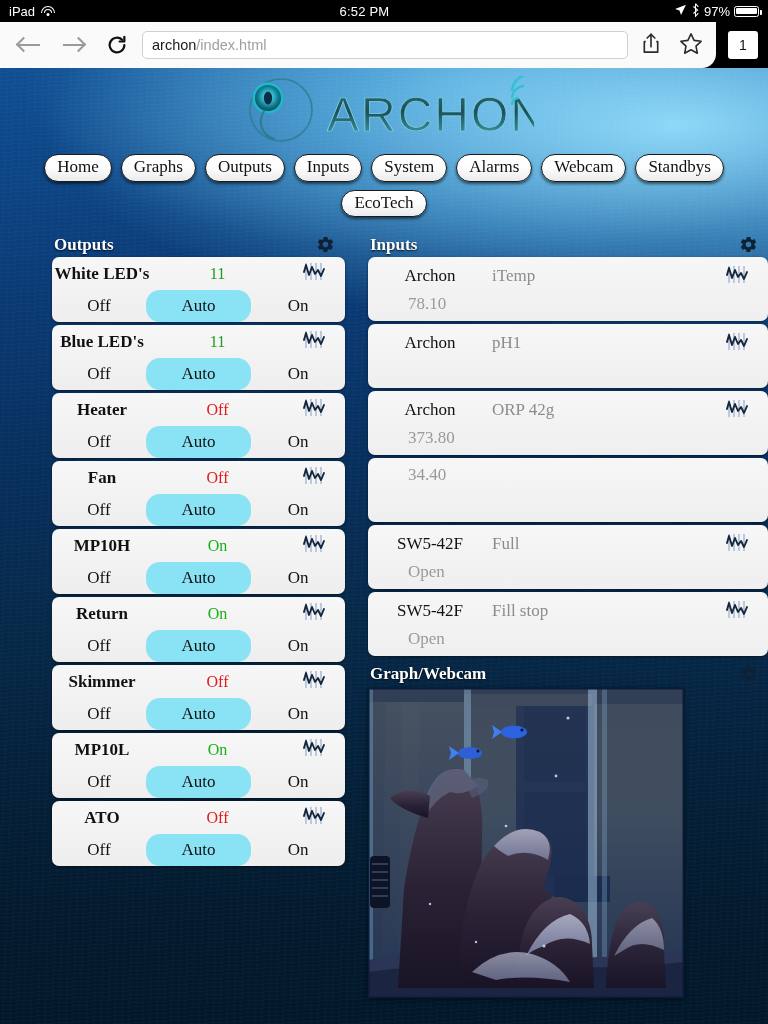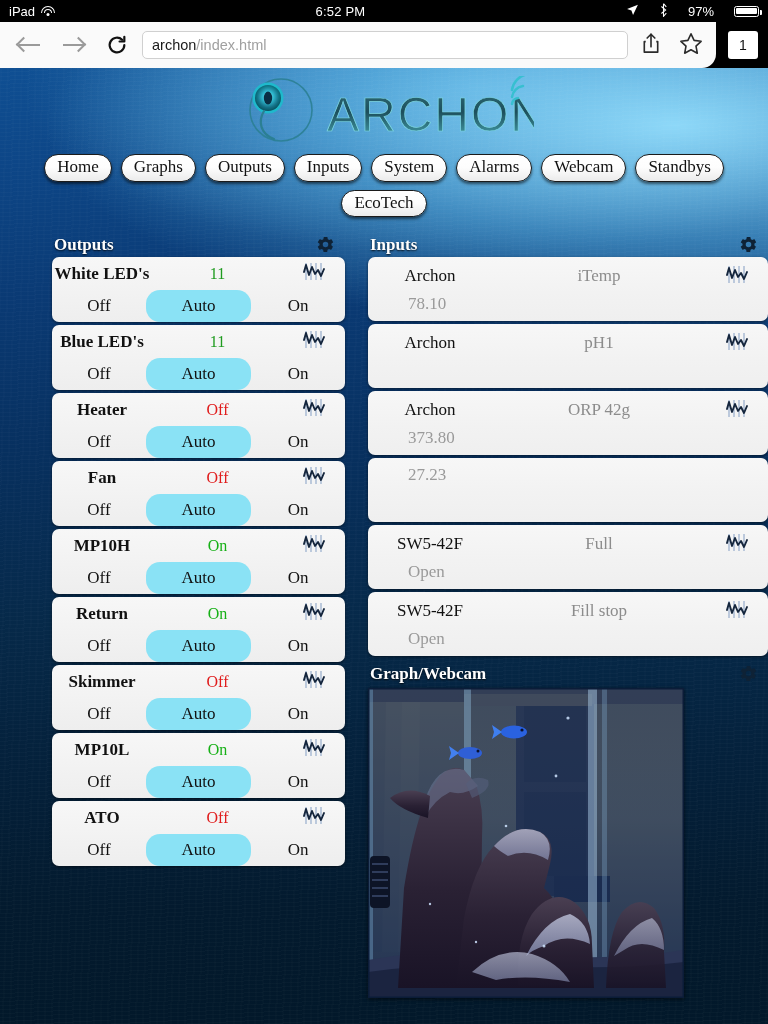--- a/index.html
+++ b/index.html
@@ -10,21 +10,21 @@
   }
 
   
   .statusbar{
     height:22px; width:768px; background:#000; color:#fff;
     display:flex; align-items:center; padding:0 9px;
     font-family:"Liberation Sans", sans-serif; font-size:13px;
   }
   .sb-left{ display:flex; align-items:center; gap:6px; }
   .sb-center{ flex:1; text-align:center; font-size:13px; letter-spacing:.2px; }
-  .sb-right{ display:flex; align-items:center; gap:20px; font-size:13px; }
+  .sb-right{ display:flex; align-items:center; gap:4px; font-size:13px; }
   .wifi-ico{ display:inline-block; width:14px; height:11px; position:relative; }
   .wifi-ico i{ position:absolute; border:1.6px solid #fff; border-bottom:none;
     border-radius:50% 50% 0 0 / 100% 100% 0 0; left:50%; transform:translateX(-50%); }
   .wifi-ico i:nth-child(1){ width:14px; height:7px; top:0; }
   .wifi-ico i:nth-child(2){ width:8px; height:4px; top:3.5px; }
   .wifi-ico i:nth-child(3){ width:3px; height:3px; top:7px; border-radius:50%;
     border:none; background:#fff; }
   .batt{ width:25px; height:11px; border:1.3px solid #fff; border-radius:2.5px;
     position:relative; display:inline-block; }
   .batt:after{ content:""; position:absolute; right:-3.5px; top:3px; width:2px;
@@ -153,21 +153,21 @@
   
   .in-card{
     background:linear-gradient(180deg,#f7f7f7 0%,#f2f2f2 55%,#efefef 100%);
     border-radius:7px; margin-bottom:3px;
     box-shadow:0 1px 3px rgba(0,0,0,.5);
     height:64px; padding:4px 0 0 0;
   }
   .in-top{ display:flex; align-items:center; height:30px; }
   .in-dev{ width:124px; text-align:center; font-size:17px; color:#111;
     font-family:"Liberation Serif", serif; }
-  .in-type{ flex:1; text-align:center; font-size:17px; color:#8c8c8c;
+  .in-type{ flex:1; text-align:left; font-size:17px; color:#8c8c8c;
     font-family:"Liberation Serif", serif; }
   .in-graph{ width:62px; display:flex; justify-content:center; align-items:center; }
   .in-val{ padding-left:40px; font-size:17px; color:#9a9a9a;
     font-family:Liberation Serif, serif; line-height:26px; }
 
   
   .cam-head{ margin-top:8px; }
   .cam-frame{
     width:316px; height:310px; margin-top:2px; position:relative;
     overflow:hidden; background:#14213a;
@@ -540,21 +540,21 @@
                     <g stroke="#aebfd6" stroke-width="1.6">
                       <path d="M3 1v17M8 1v17M13 1v17M18 1v17"></path>
                     </g>
                     <path d="M1 10 L3 3 L6 13 L9 5 L12 12 L15 8 L18 14 L21 7" fill="none" stroke="#15263d" stroke-width="1.9" stroke-linejoin="round" stroke-linecap="round"></path>
                   </svg></span>
               </div>
             </div>
             <div class="in-val">373.80</div>
           </div>
           <div class="in-card">
-            <div class="in-val">27.23</div>
+            <div class="in-val">34.40</div>
           </div>
           <div class="in-card">
             <div class="in-top">
               <div class="in-dev">SW5-42F</div>
               <div class="in-type">Full</div>
               <div class="in-graph">
                 <span><svg width="22" height="19" viewBox="0 0 22 19">
                     <g stroke="#aebfd6" stroke-width="1.6">
                       <path d="M3 1v17M8 1v17M13 1v17M18 1v17"></path>
                     </g>

